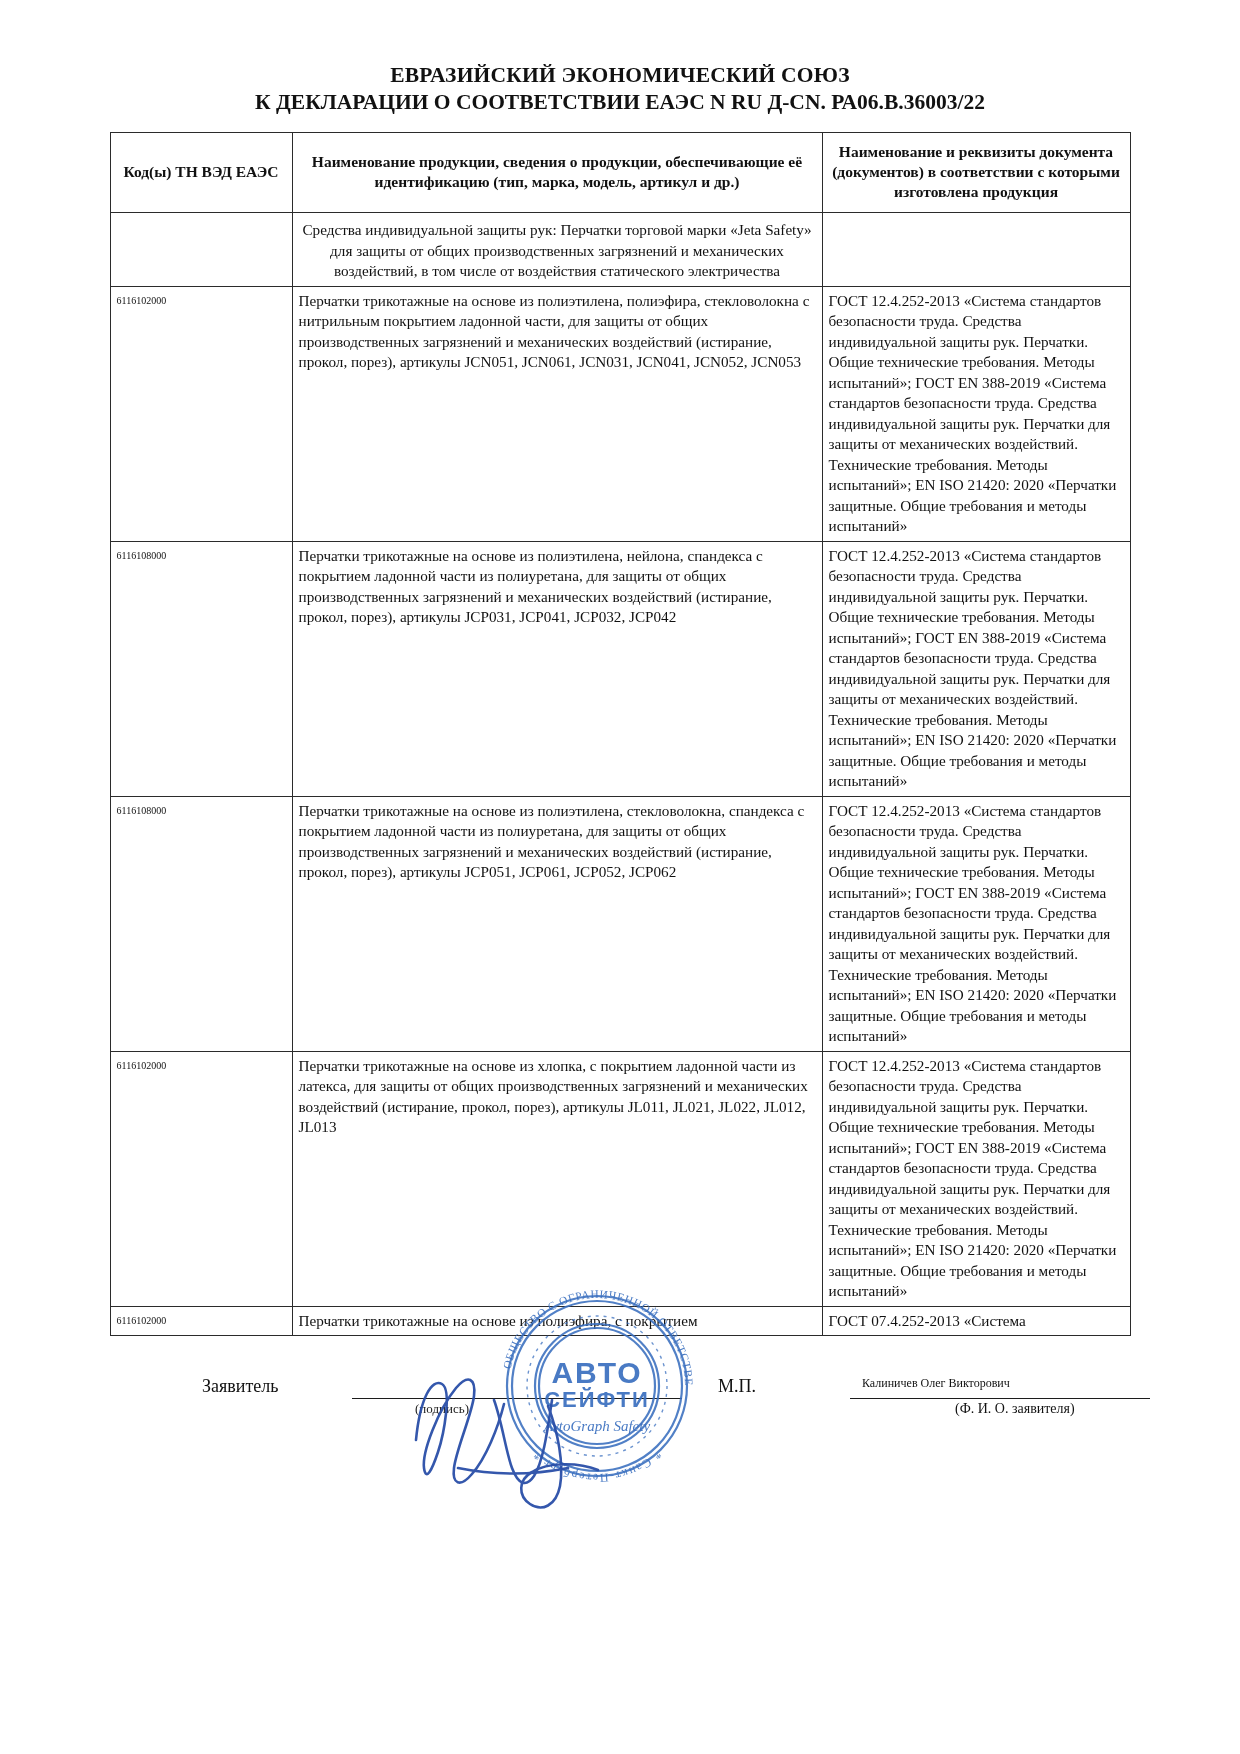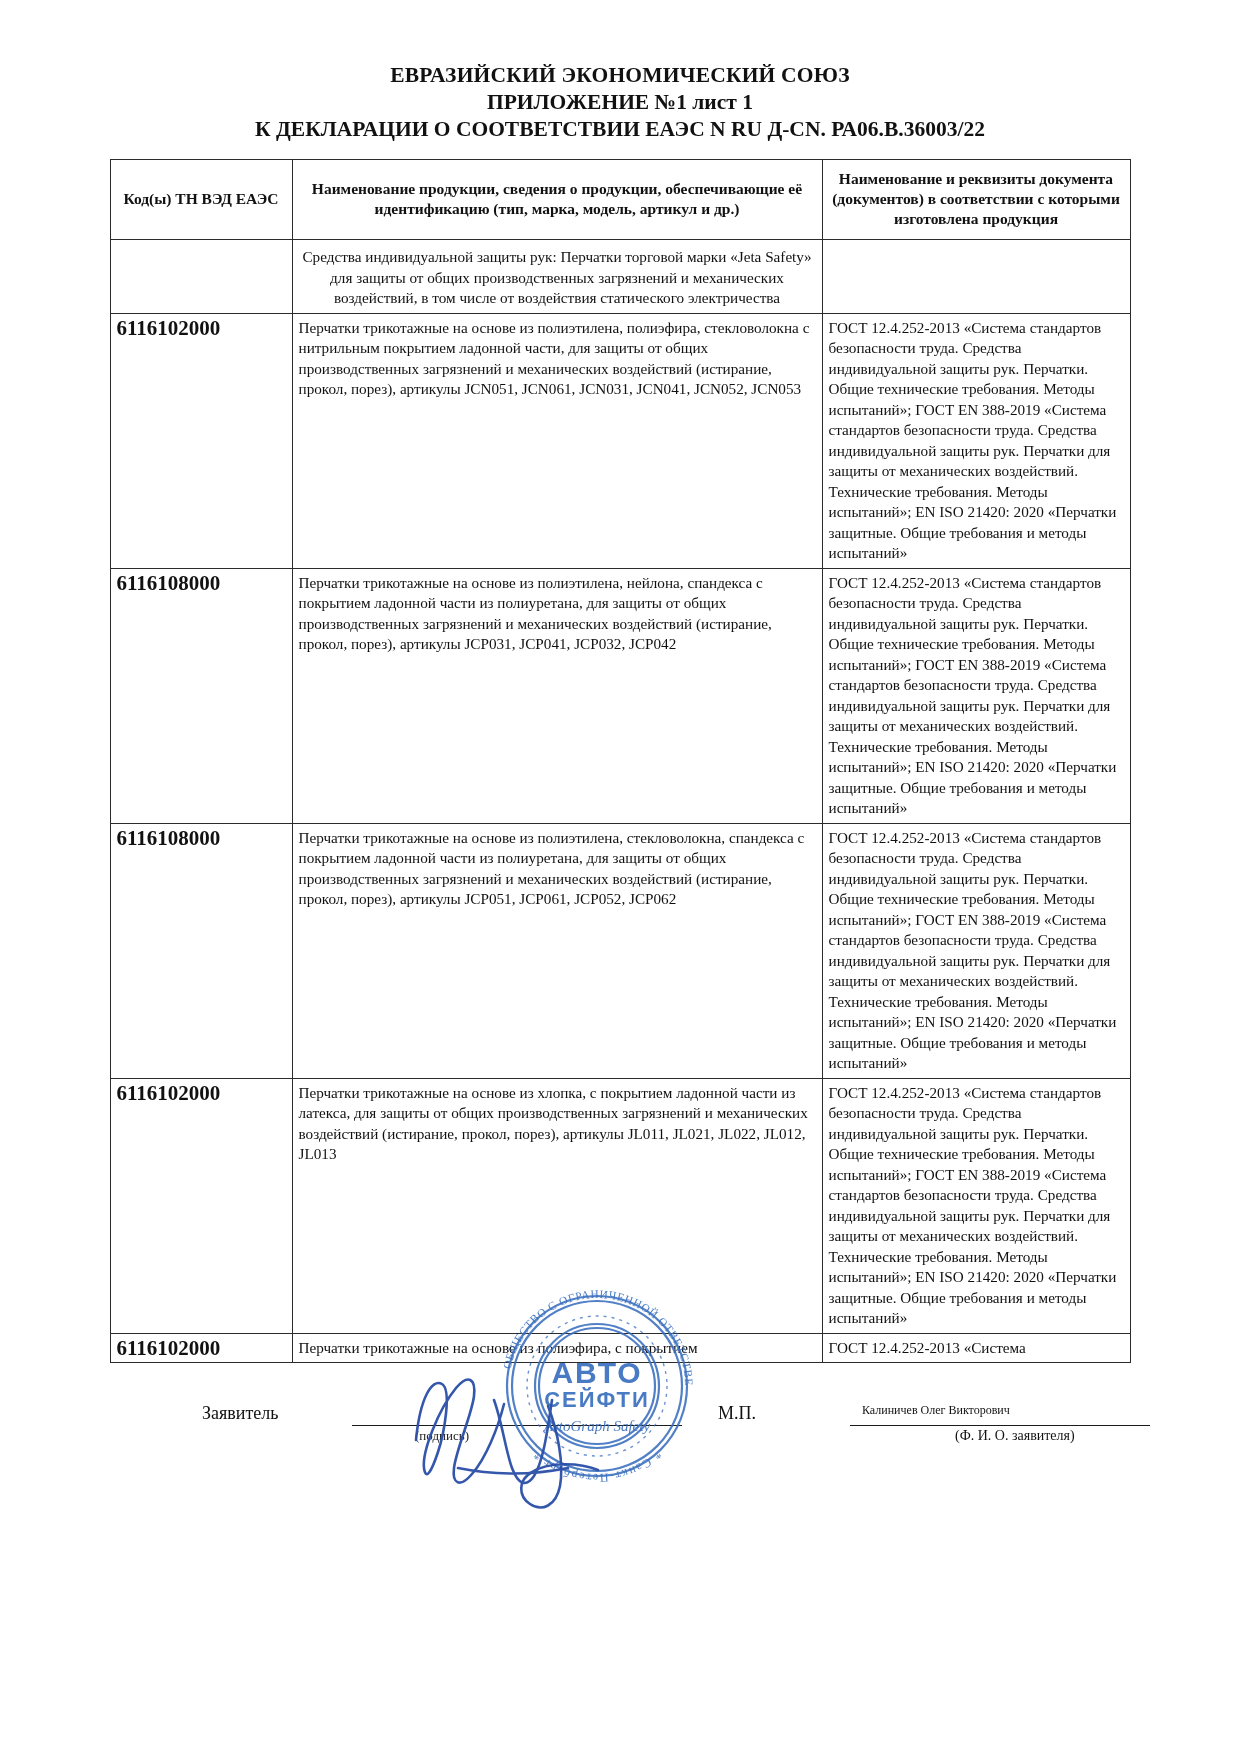--- a/index.html
+++ b/index.html
@@ -57,25 +57,24 @@
     font-size: 15.5px;
     line-height: 20px;
     padding: 9px 8px 10px 8px;
     vertical-align: middle;
   }
   col.c1 { width: 182px; }
   col.c2 { width: 530px; }
   col.c3 { width: 308px; }
 
   td.code {
-    font-size: 21px;
+    font-size: 10px;
     line-height: 20px;
     vertical-align: middle;
     padding-left: 8px;
-    font-weight: bold;
   }
   td.desc {
     font-size: 15.2px;
     line-height: 20.5px;
     vertical-align: middle;
     padding-left: 8px;
     padding-right: 8px;
     text-align: left;
   }
   td.desc.topalign {
@@ -164,21 +163,20 @@
     pointer-events: none;
   }
 </style>
 </head>
 <body>
 
 <div class="page">
 
   <div class="header">
     <div class="line1">ЕВРАЗИЙСКИЙ ЭКОНОМИЧЕСКИЙ СОЮЗ</div>
-    <div class="line2">ПРИЛОЖЕНИЕ №1 лист 1</div>
     <div class="line3">К ДЕКЛАРАЦИИ О СООТВЕТСТВИИ ЕАЭС N RU Д-CN. РА06.В.36003/22</div>
   </div>
 
   <table class="main">
     <colgroup>
       <col class="c1">
         <col class="c2">
         <col class="c3">
     </colgroup>
     <thead>
@@ -215,21 +213,21 @@
 
       <tr>
         <td class="code">6116102000</td>
         <td class="desc">Перчатки трикотажные на основе из хлопка, с покрытием ладонной части из латекса, для защиты от общих производственных загрязнений и механических воздействий (истирание, прокол, порез), артикулы JL011, JL021, JL022, JL012, JL013</td>
         <td class="docs">ГОСТ 12.4.252-2013 «Система стандартов безопасности труда. Средства индивидуальной защиты рук. Перчатки. Общие технические требования. Методы испытаний»; ГОСТ EN 388-2019 «Система стандартов безопасности труда. Средства индивидуальной защиты рук. Перчатки для защиты от механических воздействий. Технические требования. Методы испытаний»; EN ISO 21420: 2020 «Перчатки защитные. Общие требования и методы испытаний»</td>
       </tr>
 
       <tr>
         <td class="code">6116102000</td>
         <td class="desc">Перчатки трикотажные на основе из полиэфира, с покрытием</td>
-        <td class="docs">ГОСТ 12.4.252-2013 «Система</td>
+        <td class="docs">ГОСТ 07.4.252-2013 «Система</td>
       </tr>
     </tbody>
   </table>
 
   <div class="footer">
     <div class="applicant-label">Заявитель</div>
     <div class="sig-line"></div>
     <div class="sig-caption">(подпись)</div>
     <div class="mp">М.П.</div>
     <div class="fio-name">Калиничев Олег Викторович</div>

